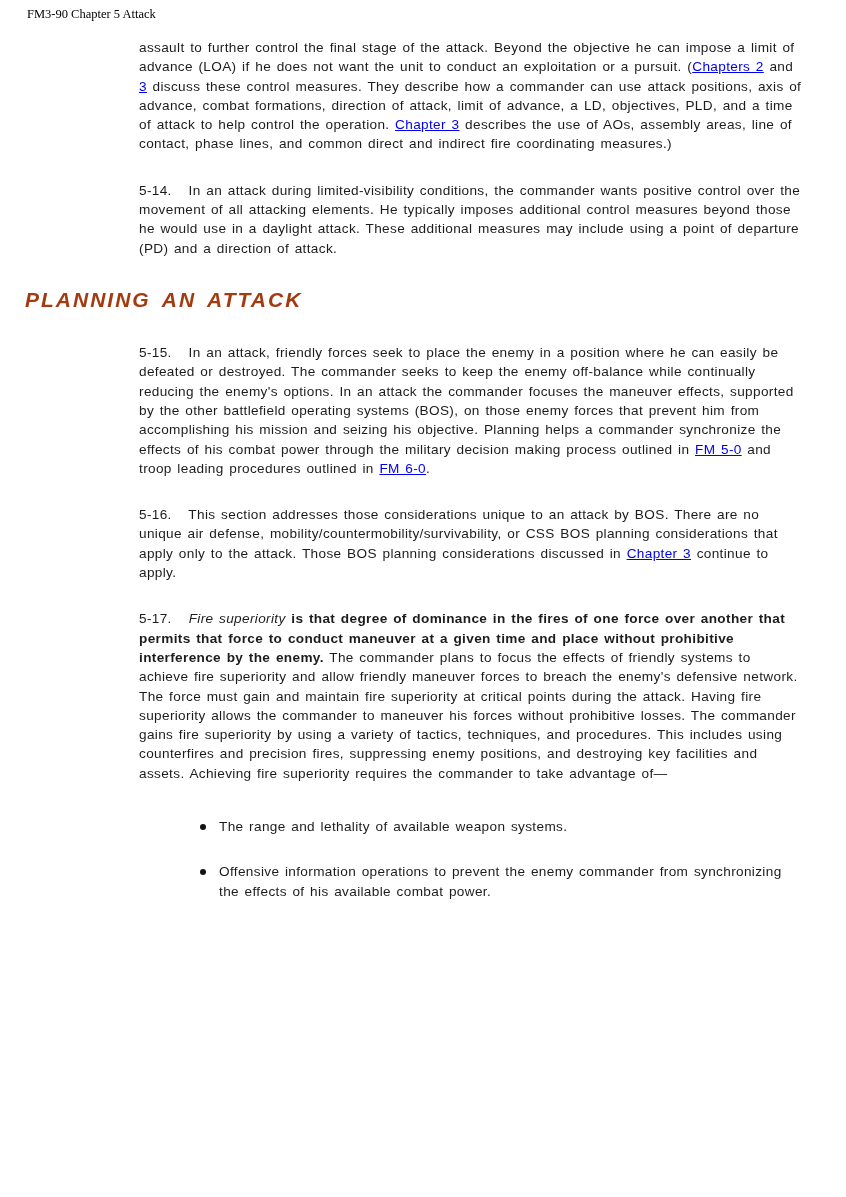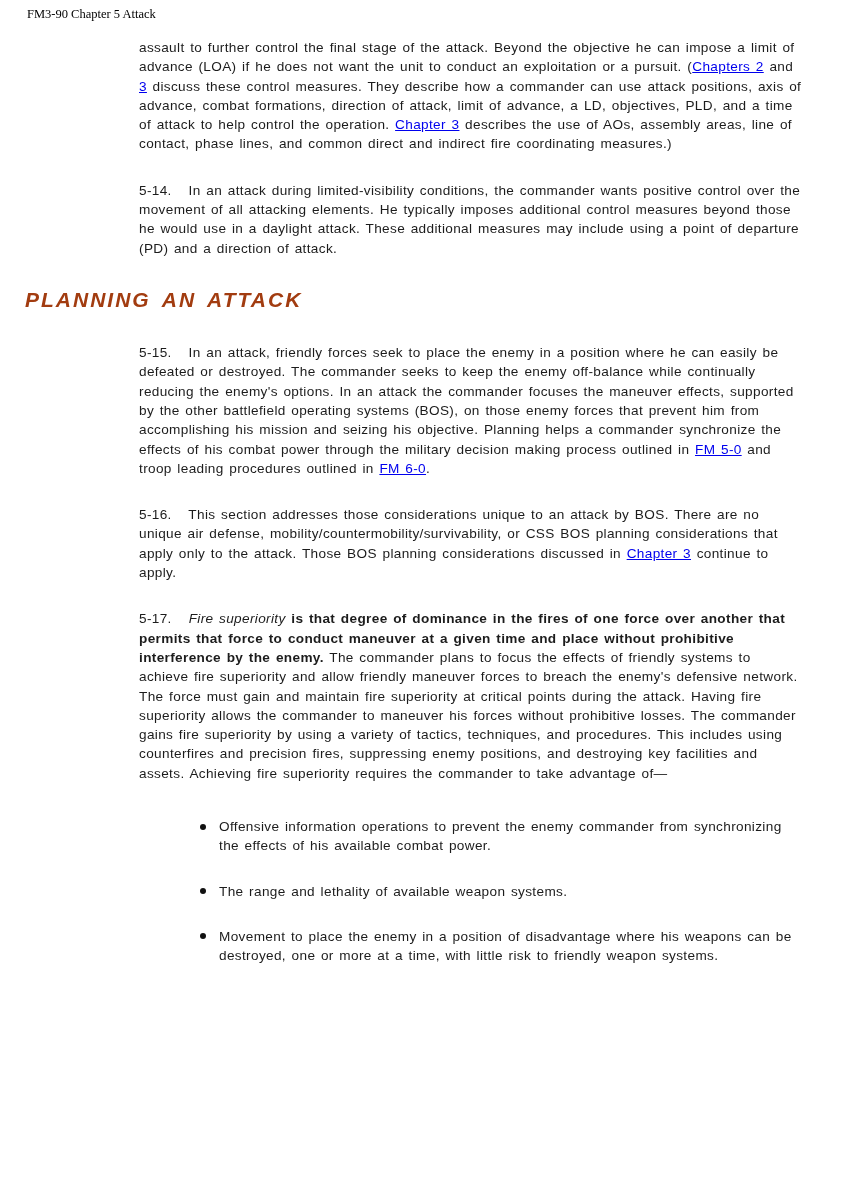--- a/index.html
+++ b/index.html
@@ -89,18 +89,17 @@
 <div class="page">
   <div class="page-header">FM3-90 Chapter 5 Attack</div>
   <div class="content">
       <p class="para"><span>assault to further control the final stage of the attack. Beyond the objective he can impose a limit of advance (LOA) if he does not want the unit to conduct an exploitation or a pursuit. (</span><a class="doc-link" href="#">Chapters 2</a><span> and </span><a class="doc-link" href="#">3</a><span> discuss these control measures. They describe how a commander can use attack positions, axis of advance, combat formations, direction of attack, limit of advance, a LD, objectives, PLD, and a time of attack to help control the operation. </span><a class="doc-link" href="#">Chapter 3</a><span> describes the use of AOs, assembly areas, line of contact, phase lines, and common direct and indirect fire coordinating measures.)</span></p>
       <p class="para"><span>5-14.&nbsp;&nbsp; In an attack during limited-visibility conditions, the commander wants positive control over the movement of all attacking elements. He typically imposes additional control measures beyond those he would use in a daylight attack. These additional measures may include using a point of departure (PD) and a direction of attack.</span></p>
       <h1 class="section-heading">PLANNING AN ATTACK</h1>
       <p class="para"><span>5-15.&nbsp;&nbsp; In an attack, friendly forces seek to place the enemy in a position where he can easily be defeated or destroyed. The commander seeks to keep the enemy off-balance while continually reducing the enemy's options. In an attack the commander focuses the maneuver effects, supported by the other battlefield operating systems (BOS), on those enemy forces that prevent him from accomplishing his mission and seizing his objective. Planning helps a commander synchronize the effects of his combat power through the military decision making process outlined in </span><a class="doc-link" href="#">FM 5-0</a><span> and troop leading procedures outlined in </span><a class="doc-link" href="#">FM 6-0</a><span>.</span></p>
       <p class="para"><span>5-16.&nbsp;&nbsp; This section addresses those considerations unique to an attack by BOS. There are no unique air defense, mobility/countermobility/survivability, or CSS BOS planning considerations that apply only to the attack. Those BOS planning considerations discussed in </span><a class="doc-link" href="#">Chapter 3</a><span> continue to apply.</span></p>
       <p class="para"><span>5-17.&nbsp;&nbsp; </span><span class="bi">Fire superiority</span><span class="b"> is that degree of dominance in the fires of one force over another that permits that force to conduct maneuver at a given time and place without prohibitive interference by the enemy.</span><span> The commander plans to focus the effects of friendly systems to achieve fire superiority and allow friendly maneuver forces to breach the enemy's defensive network. The force must gain and maintain fire superiority at critical points during the attack. Having fire superiority allows the commander to maneuver his forces without prohibitive losses. The commander gains fire superiority by using a variety of tactics, techniques, and procedures. This includes using counterfires and precision fires, suppressing enemy positions, and destroying key facilities and assets. Achieving fire superiority requires the commander to take advantage of—</span></p>
       <ul class="bullets">
+        <li><span class="bullet-icon"></span><span>The range and lethality of available weapon systems.</span></li>
         <li><span class="bullet-icon"></span><span>Offensive information operations to prevent the enemy commander from synchronizing the effects of his available combat power.</span></li>
-        <li><span class="bullet-icon"></span><span>The range and lethality of available weapon systems.</span></li>
-        <li><span class="bullet-icon"></span><span>Movement to place the enemy in a position of disadvantage where his weapons can be destroyed, one or more at a time, with little risk to friendly weapon systems.</span></li>
       </ul>
     </div>
 </div>
 
 </body></html>

